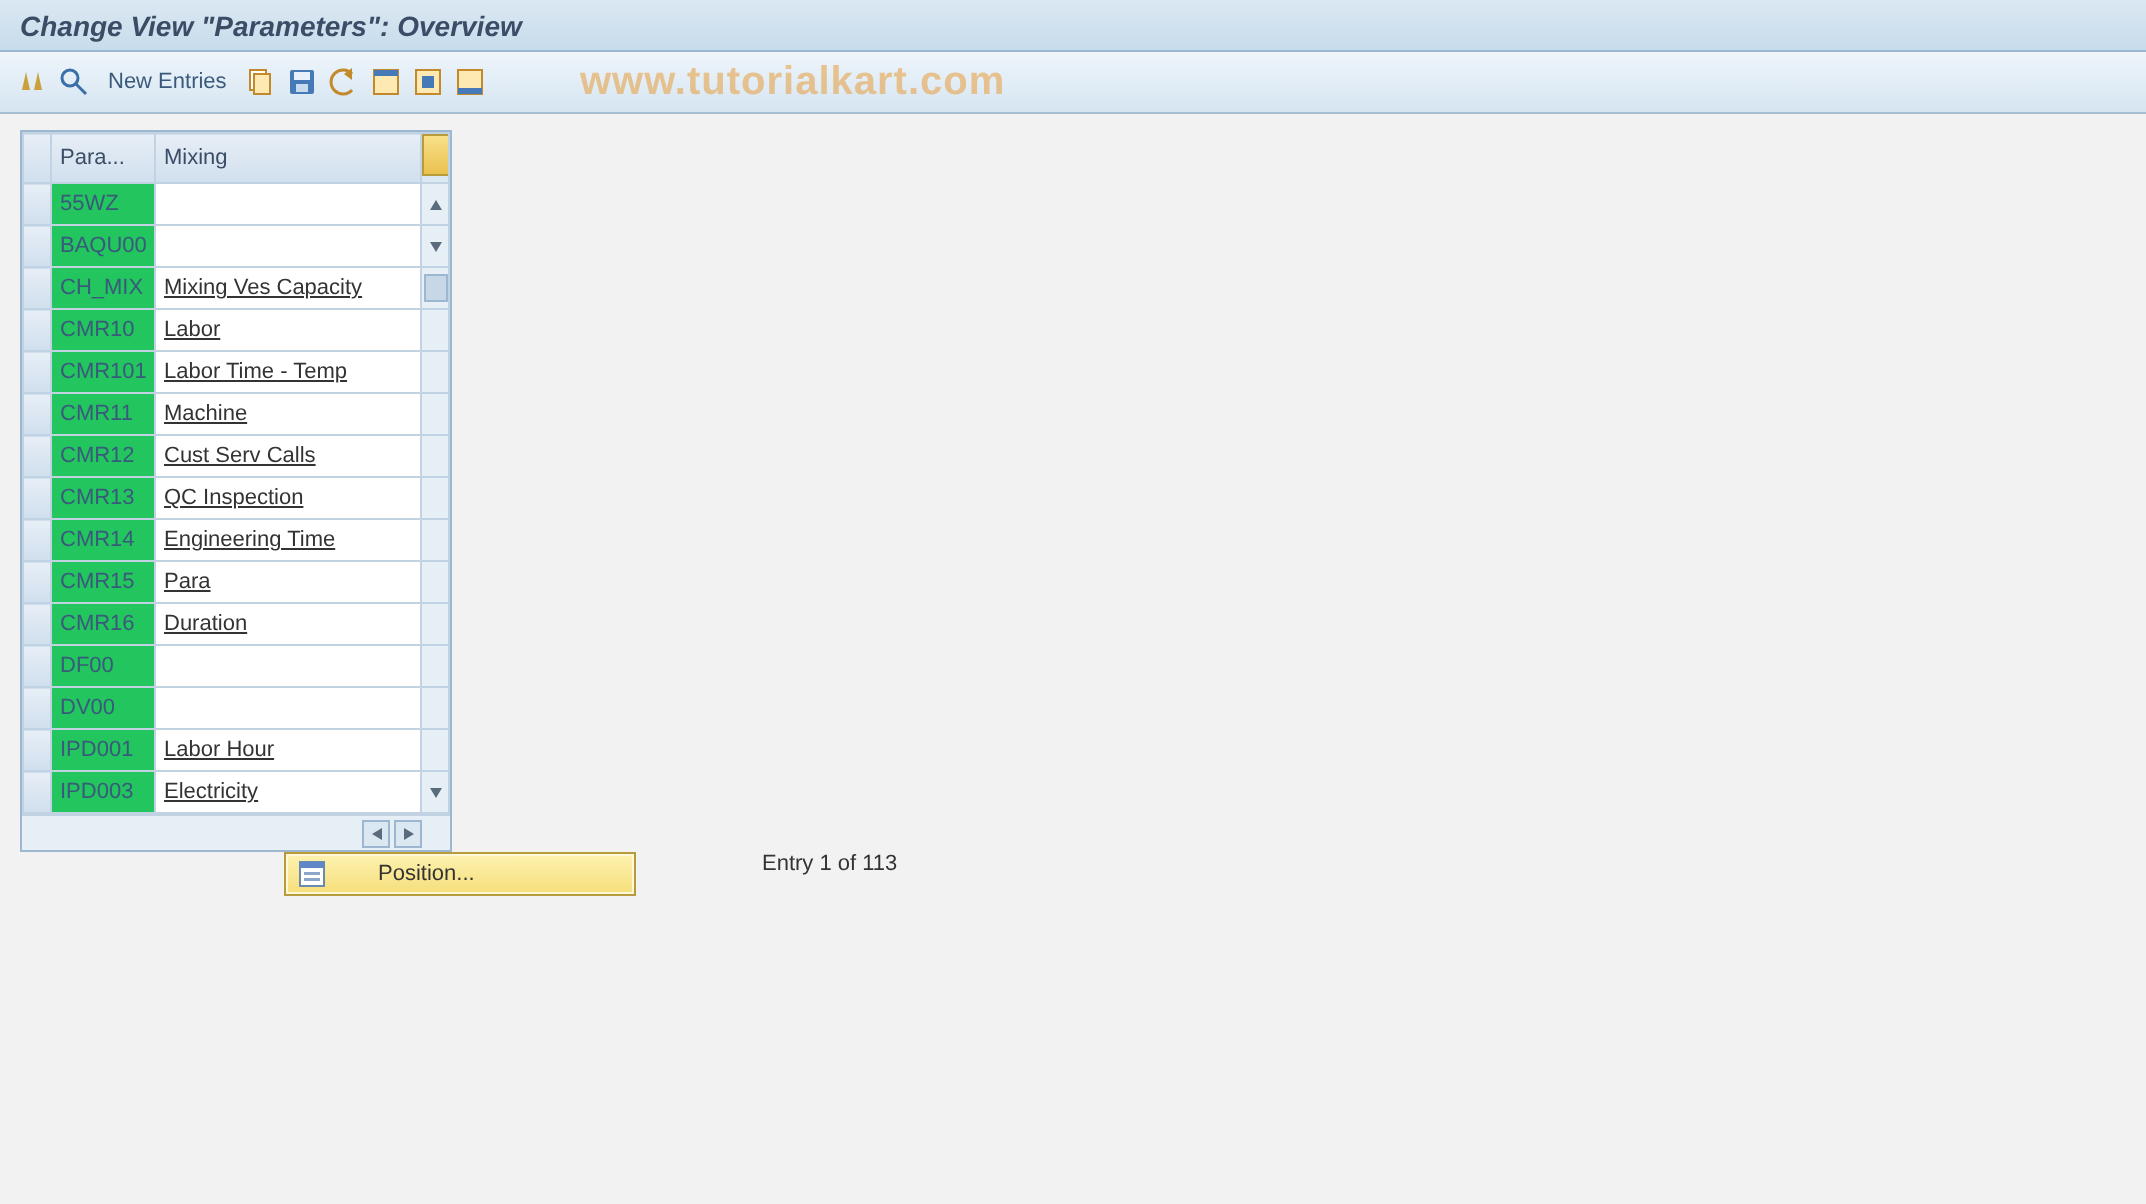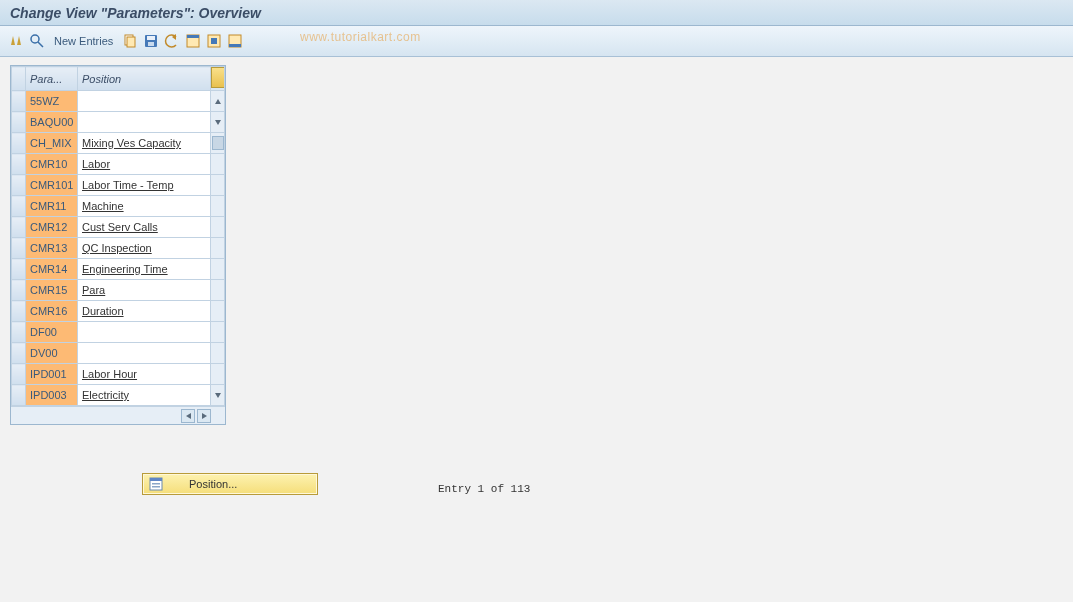--- a/index.html
+++ b/index.html
@@ -45,24 +45,24 @@
     cursor: pointer;
   }
   .toolbar .ico svg { width: 16px; height: 16px; }
   .toolbar .txt {
     color: #3a5a7c;
     padding: 0 4px;
     cursor: pointer;
   }
   .watermark {
     position: absolute;
-    left: 300px;
+    left: 290px;
     top: 4px;
-    font-size: 12px;
-    font-weight: normal;
+    font-size: 20px;
+    font-weight: bold;
     color: rgba(231, 156, 59, 0.55);
     letter-spacing: 0.5px;
     pointer-events: none;
   }
 
   .content {
     padding: 8px 10px;
   }
 
   .table-wrap {
@@ -83,29 +83,28 @@
     padding: 0 4px;
     font-size: 11px;
     text-align: left;
     overflow: hidden;
     white-space: nowrap;
   }
   .grid th {
     background: linear-gradient(#e7eef6, #d0dfee);
     color: #3b4d66;
     font-weight: normal;
-    font-style: italic;
   }
   .grid .selcol {
     width: 14px;
     background: linear-gradient(#e7eef6, #d0dfee);
     padding: 0;
   }
   .grid td.param {
-    background: #fdba74;
+    background: #22c55e;
     color: #3a5a7c;
     width: 52px;
   }
   .grid td.kw {
     background: #fff;
     text-decoration: underline;
   }
   .grid .sbcol {
     width: 14px;
     background: #dbe8f2;
@@ -144,42 +143,41 @@
   }
   .bottom-scroll .harrow {
     width: 14px; height: 14px;
     background: #dbe8f2;
     border: 1px solid #9cb7cf;
     display: flex; align-items: center; justify-content: center;
     cursor: pointer;
   }
 
   .status-row {
-    margin-top: 48px;
     display: flex;
-    align-items: flex-end;
-    gap: 120px;
+    align-items: flex-start;
+    gap: 63px;
     padding-left: 132px;
   }
   .position-btn {
     width: 176px; height: 22px;
     background: linear-gradient(#fdf2b0, #f5de7a);
     border: 1px solid #b89b3a;
     display: flex; align-items: center;
     padding: 0 6px;
     gap: 26px;
     cursor: pointer;
     box-shadow: inset 0 0 0 1px #fff8d8;
     color: #333;
   }
   .position-btn .picon {
     width: 14px; height: 14px;
     display: inline-flex;
   }
-  .status-text { color: #333; font-family: Liberation Mono, monospace; }
+  .status-text { color: #333; }
 
   .tri-up    { border-left: 3px solid transparent; border-right: 3px solid transparent; border-bottom: 5px solid #5a6b7c; }
   .tri-down  { border-left: 3px solid transparent; border-right: 3px solid transparent; border-top: 5px solid #5a6b7c; }
   .tri-left  { border-top: 3px solid transparent; border-bottom: 3px solid transparent; border-right: 5px solid #5a6b7c; }
   .tri-right { border-top: 3px solid transparent; border-bottom: 3px solid transparent; border-left: 5px solid #5a6b7c; }
 </style>
 </head>
 <body>
 
 <div class="title-bar">
@@ -246,21 +244,21 @@
       <colgroup>
         <col style="width:14px">
           <col style="width:52px">
           <col>
           <col style="width:14px">
       </colgroup>
       <thead>
         <tr>
           <th class="selcol"></th>
           <th>Para...</th>
-          <th>Position</th>
+          <th>Mixing</th>
           <th class="sbcol"><span class="config-btn"></span></th>
         </tr>
       </thead>
       <tbody id="tbody">
           <tr>
             <td class="selcol"></td>
             <td class="param">55WZ</td>
             <td class="kw"></td>
             <td class="sbcol">
               <div class="sb-arrow">

